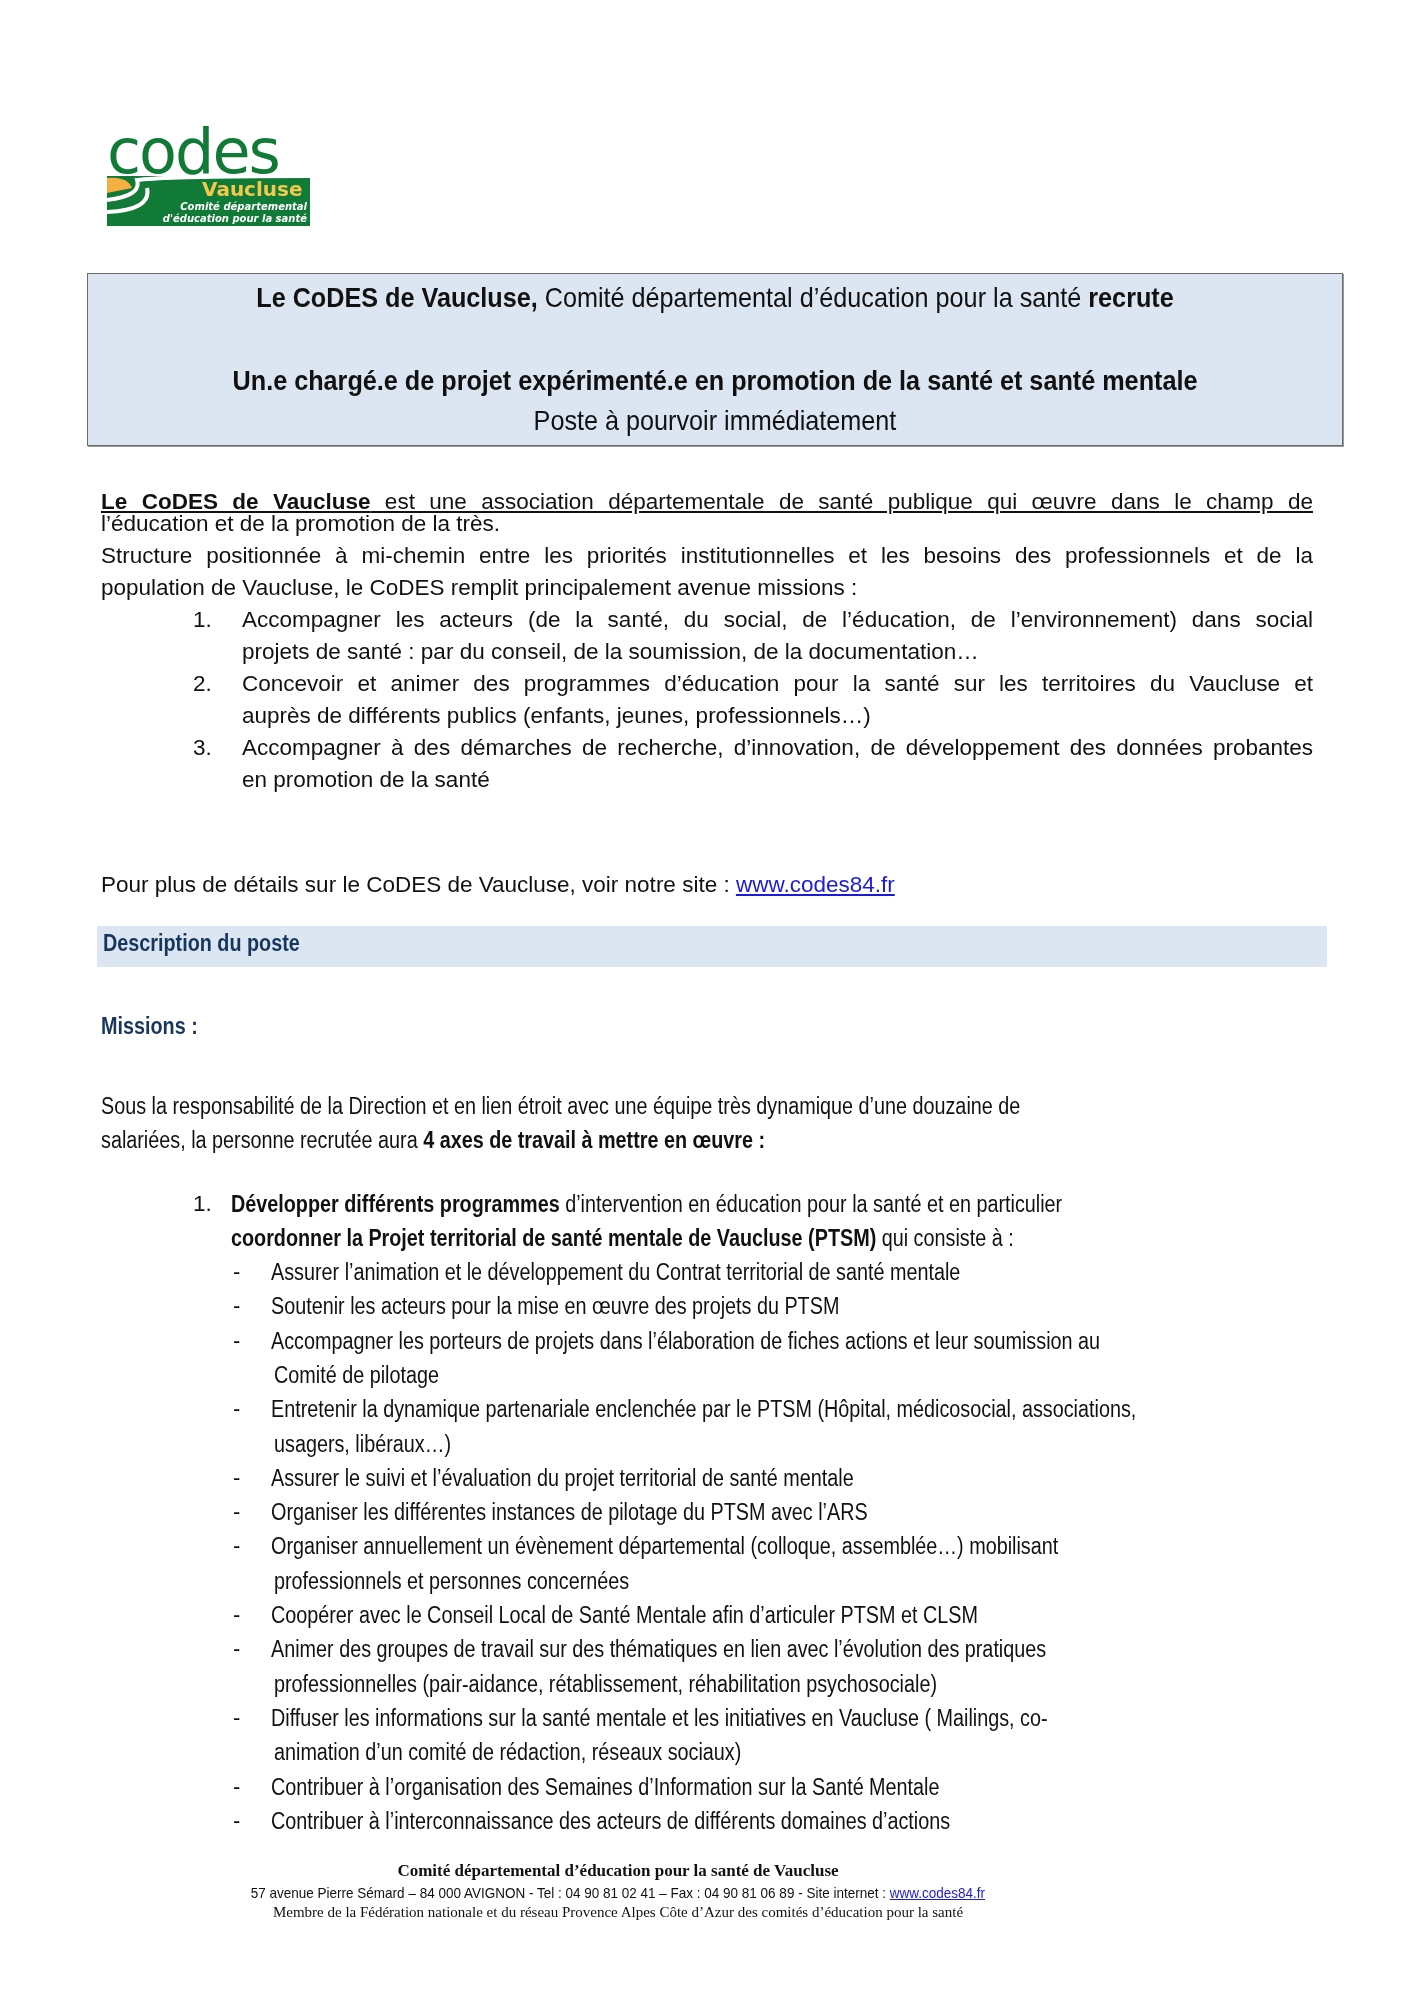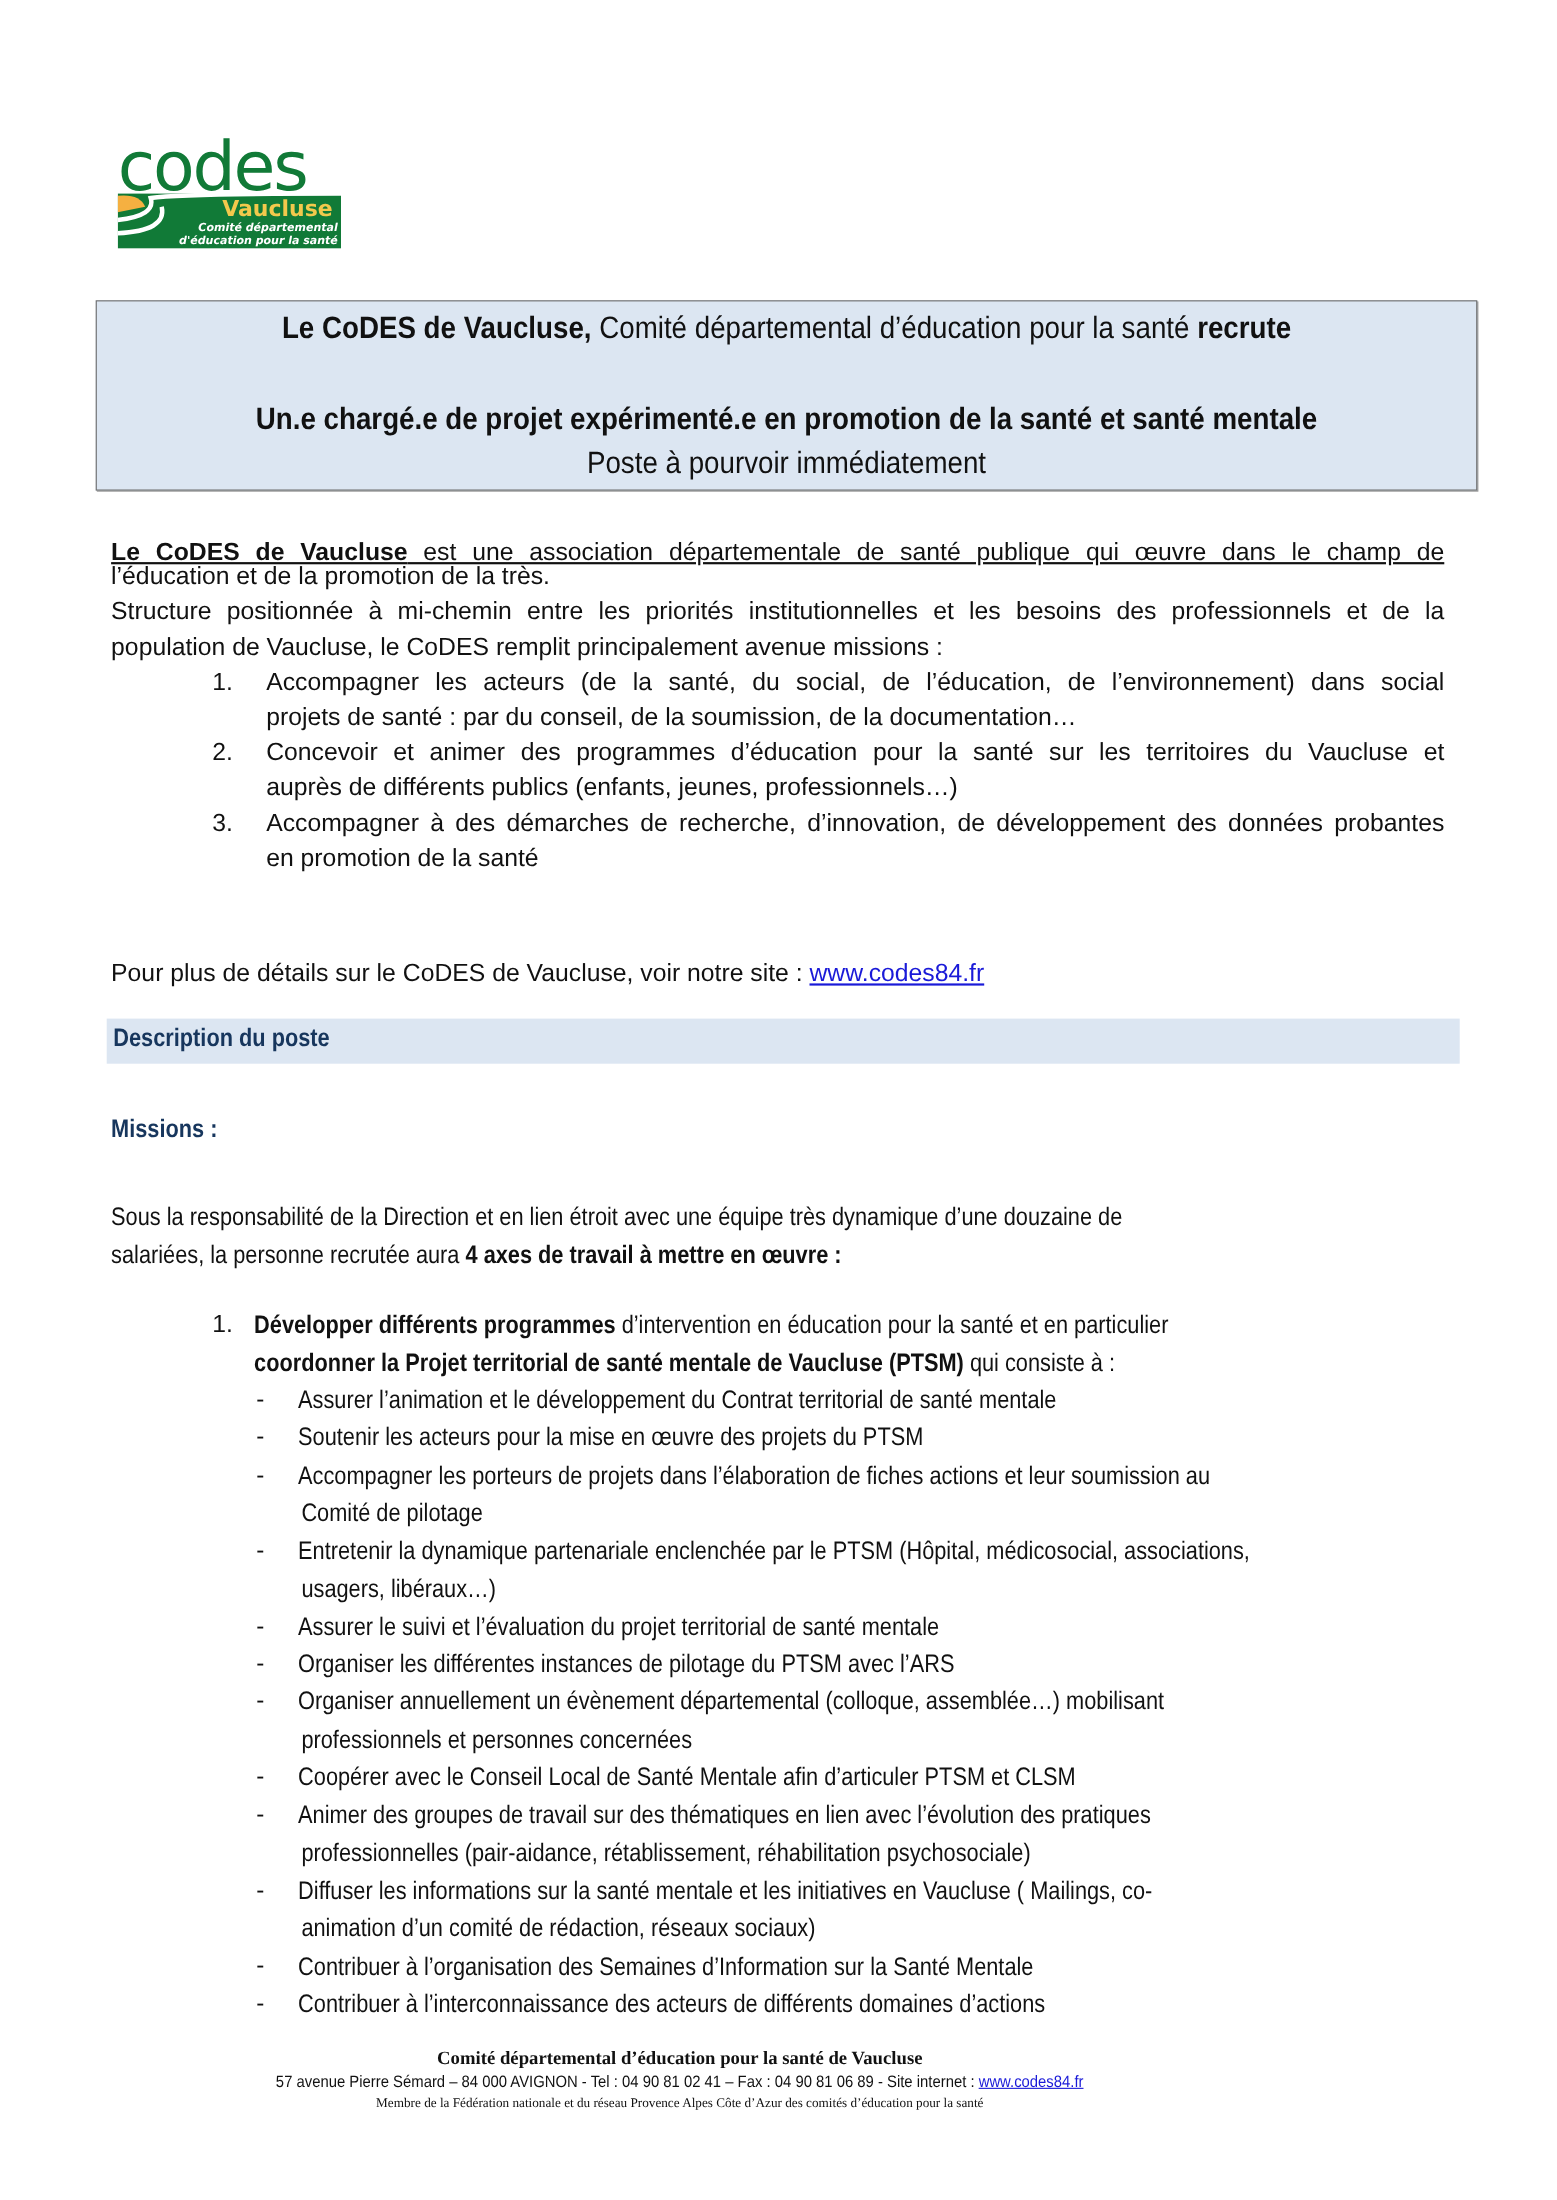--- a/index.html
+++ b/index.html
@@ -23,21 +23,21 @@
   a.link { color: #1a1ad8; text-decoration: underline; }
   #desc-band { left: 97px; top: 926px; width: 1230px; height: 41px; background: #dce6f2; }
   .heading { color: #17365d; font-weight: bold; font-size: 28px; }
   .narrow { font-size: 23px; transform-origin: left center; transform: scaleX(0.86); white-space: nowrap; }
   .dash { position: absolute; left: 233px; font-size: 22px; }
   .btext { position: absolute; left: 271px; }
   .ctext { position: absolute; left: 274px; }
   .footer { position: absolute; left: 0; width: 1236px; text-align: center; white-space: nowrap; }
   .f1 { font-family: "Liberation Serif", serif; font-weight: bold; font-size: 17px; }
   .f2 { font-family: "Liberation Sans", sans-serif; font-size: 15px; transform: scaleX(0.9); }
-  .f3 { font-family: "Liberation Serif", serif; font-size: 12px; }
+  .f3 { font-family: "Liberation Serif", serif; font-size: 15px; }
 </style>
 </head>
 <body>
 
 <div id="logo" class="abs">
   <svg width="210" height="108" viewBox="0 0 210 108">
     <rect x="0" y="58" width="203" height="50" fill="#117a37"></rect>
     <path d="M0 60 Q20 58 25 70 L0 75 Z" fill="#f5b041"></path>
     <path d="M0 82 Q35 78 30 62 Q60 58 203 58" stroke="#fff" stroke-width="4" fill="none"></path>
     <path d="M0 94 Q45 92 40 70" stroke="#fff" stroke-width="4" fill="none"></path>

